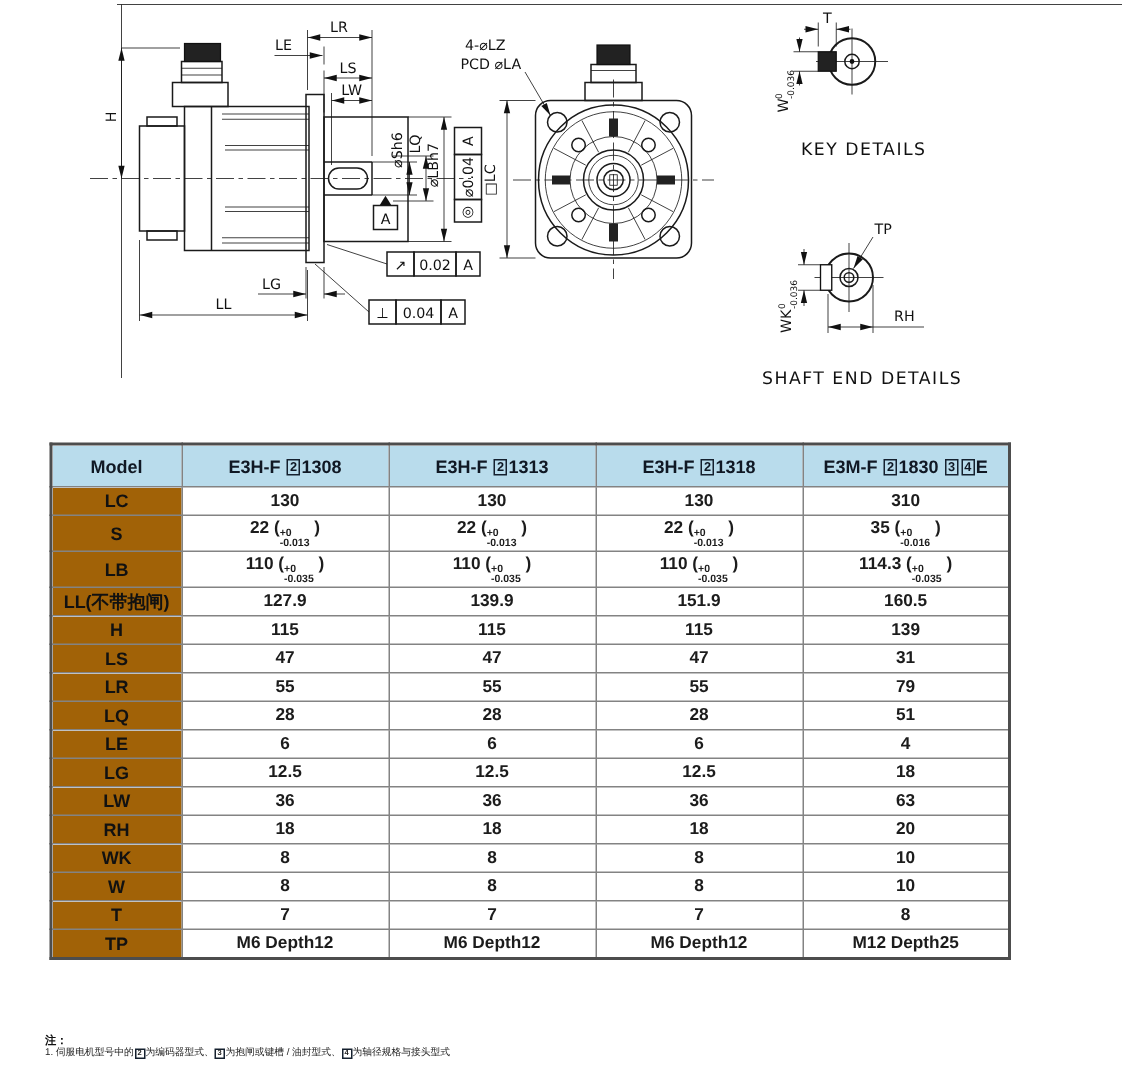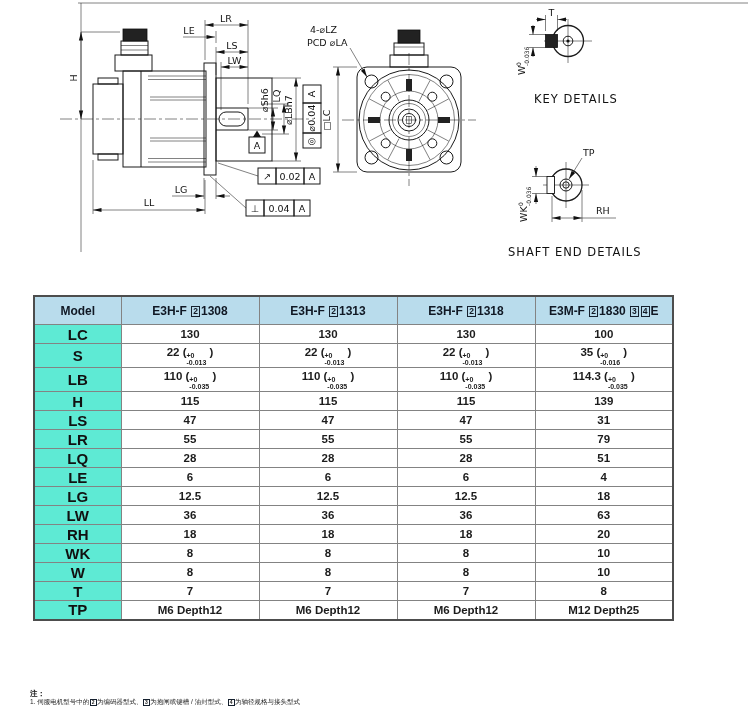--- a/index.html
+++ b/index.html
@@ -19,21 +19,21 @@
 
   
   #spec-table-wrap{position:absolute;left:33px;top:295px;}
   table{border-collapse:collapse;table-layout:fixed;}
   th,td{border:1px solid #838383;text-align:center;vertical-align:middle;
         padding:0;overflow:hidden;white-space:nowrap;}
   table{border:2px solid #4d4d4d;}
   thead th{background:#b9dcec;height:27px;font-size:12px;font-weight:bold;color:#101824;}
   tbody tr{height:19px;}
   tbody tr.tall{height:24px;}
-  th.rl{background:#5eead4;font-size:15px;font-weight:bold;}
+  th.rl{background:#a16207;font-size:12px;font-weight:bold;}
   td{background:#ffffff;font-size:11.5px;font-weight:bold;color:#1c1c1c;}
   .boxnum{display:inline-block;border:1px solid #15202e;font-size:8.5px;line-height:9px;
           padding:0 1px;margin:0 1px;vertical-align:1px;font-weight:bold;}
   .st{display:inline-flex;flex-direction:column;font-size:7px;line-height:7px;
       vertical-align:-2px;font-weight:bold;text-align:left;}
 
   
   #notes{position:absolute;left:30px;top:690px;width:700px;}
   #note-title{font-size:7.5px;font-weight:bold;line-height:8px;}
   #note-line{font-size:6.5px;line-height:8px;color:#222;}
@@ -303,21 +303,21 @@
           <th>E3H-F <span class="boxnum">2</span>1318</th>
           <th>E3M-F <span class="boxnum">2</span>1830 <span class="boxnum">3</span><span class="boxnum">4</span>E</th>
         </tr>
     </thead>
     <tbody>
         <tr>
           <th class="rl">LC</th>
           <td>130</td>
           <td>130</td>
           <td>130</td>
-          <td>100</td>
+          <td>310</td>
         </tr>
         <tr class="tall">
           <th class="rl">S</th>
           <td><span>22 (</span><span class="st">
               <span>+0</span>
               <span>-0.013</span>
             </span><span> )</span></td>
           <td><span>22 (</span><span class="st">
               <span>+0</span>
               <span>-0.013</span>
@@ -342,20 +342,27 @@
               <span>-0.035</span>
             </span><span> )</span></td>
           <td><span>110 (</span><span class="st">
               <span>+0</span>
               <span>-0.035</span>
             </span><span> )</span></td>
           <td><span>114.3 (</span><span class="st">
               <span>+0</span>
               <span>-0.035</span>
             </span><span> )</span></td>
+        </tr>
+        <tr>
+          <th class="rl">LL(不带抱闸)</th>
+          <td>127.9</td>
+          <td>139.9</td>
+          <td>151.9</td>
+          <td>160.5</td>
         </tr>
         <tr>
           <th class="rl">H</th>
           <td>115</td>
           <td>115</td>
           <td>115</td>
           <td>139</td>
         </tr>
         <tr>
           <th class="rl">LS</th>

